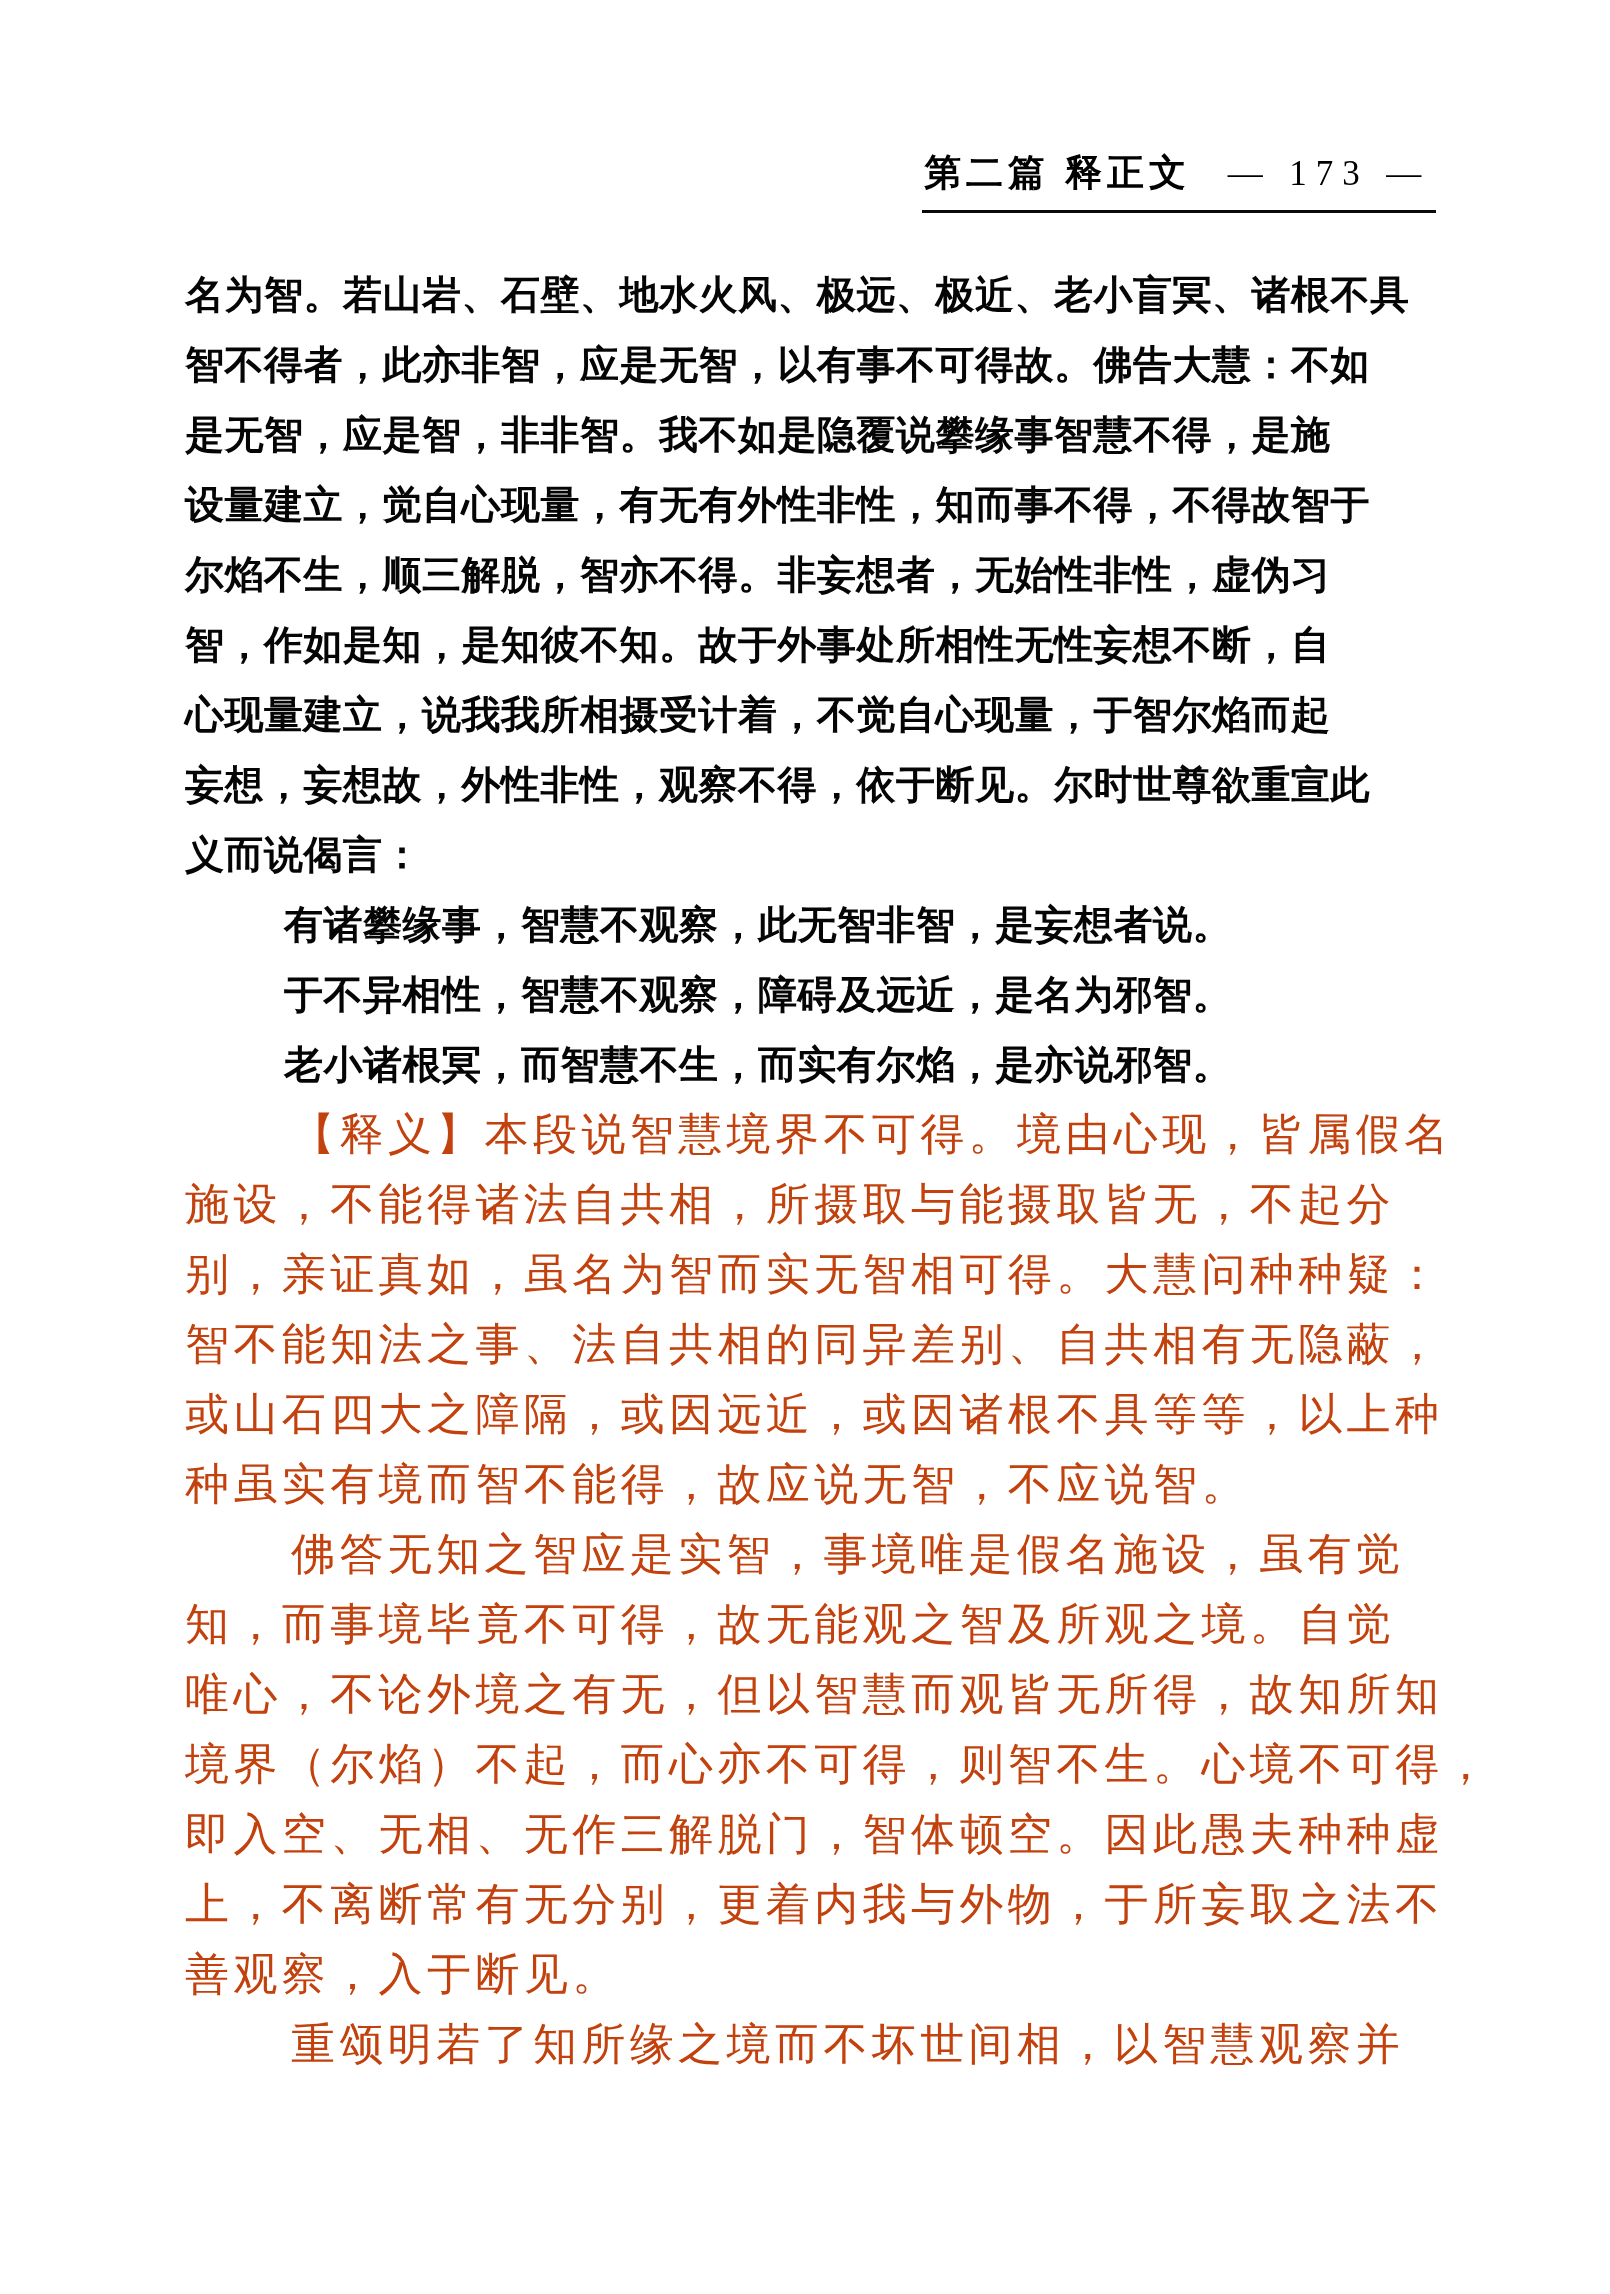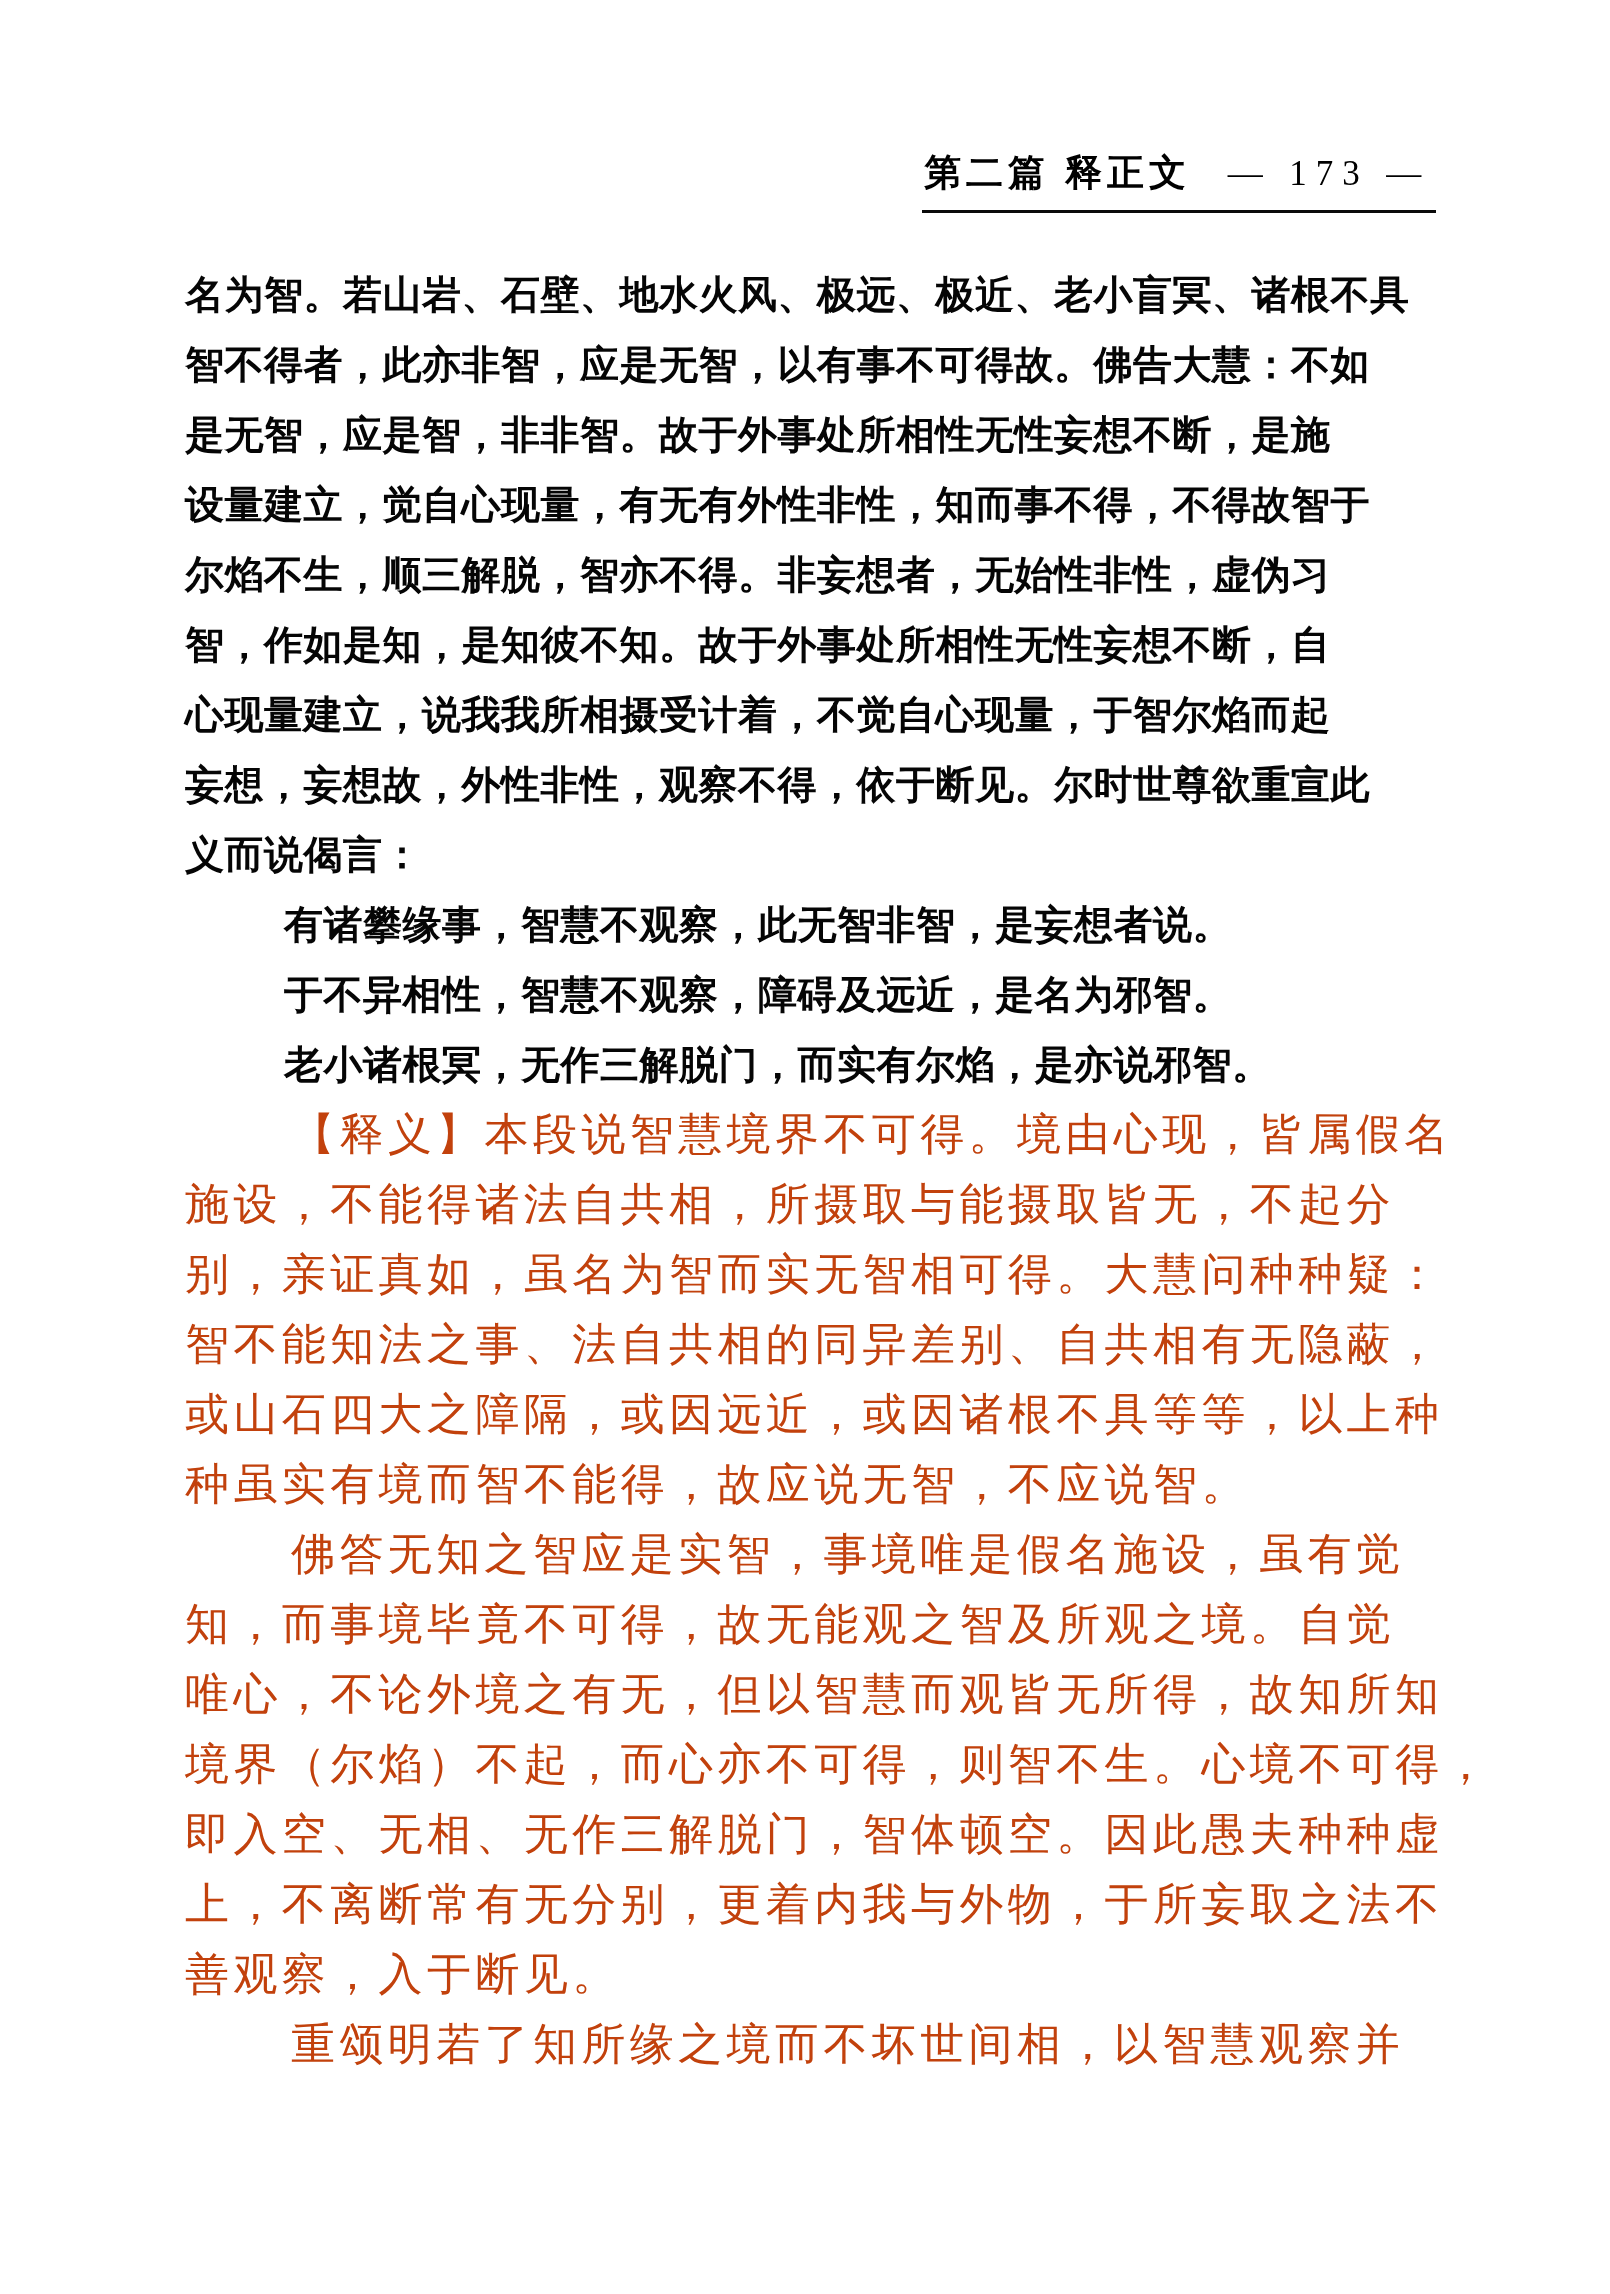--- a/index.html
+++ b/index.html
@@ -81,33 +81,33 @@
   <div class="running-header">
     <span class="header-title">第二篇 释正文</span>
     <span class="header-page-number">— 173 —</span>
   </div>
 
   <div class="text-body">
 
     <div>
         <div class="scripture-line">名为智。若山岩、石壁、地水火风、极远、极近、老小盲冥、诸根不具</div>
         <div class="scripture-line">智不得者，此亦非智，应是无智，以有事不可得故。佛告大慧：不如</div>
-        <div class="scripture-line">是无智，应是智，非非智。故于外事处所相性无性妄想不断，是施</div>
+        <div class="scripture-line">是无智，应是智，非非智。我不如是隐覆说攀缘事智慧不得，是施</div>
         <div class="scripture-line">设量建立，觉自心现量，有无有外性非性，知而事不得，不得故智于</div>
         <div class="scripture-line">尔焰不生，顺三解脱，智亦不得。非妄想者，无始性非性，虚伪习</div>
         <div class="scripture-line">智，作如是知，是知彼不知。故于外事处所相性无性妄想不断，自</div>
         <div class="scripture-line">心现量建立，说我我所相摄受计着，不觉自心现量，于智尔焰而起</div>
         <div class="scripture-line">妄想，妄想故，外性非性，观察不得，依于断见。尔时世尊欲重宣此</div>
         <div class="scripture-line">义而说偈言：</div>
       </div>
 
     <div>
         <div class="verse-line">有诸攀缘事，智慧不观察，此无智非智，是妄想者说。</div>
         <div class="verse-line">于不异相性，智慧不观察，障碍及远近，是名为邪智。</div>
-        <div class="verse-line">老小诸根冥，无作三解脱门，而实有尔焰，是亦说邪智。</div>
+        <div class="verse-line">老小诸根冥，而智慧不生，而实有尔焰，是亦说邪智。</div>
       </div>
 
     <div class="para-indent">
         <div class="commentary-line">【释义】本段说智慧境界不可得。境由心现，皆属假名</div>
         <div class="commentary-line">施设，不能得诸法自共相，所摄取与能摄取皆无，不起分</div>
         <div class="commentary-line">别，亲证真如，虽名为智而实无智相可得。大慧问种种疑：</div>
         <div class="commentary-line">智不能知法之事、法自共相的同异差别、自共相有无隐蔽，</div>
         <div class="commentary-line">或山石四大之障隔，或因远近，或因诸根不具等等，以上种</div>
         <div class="commentary-line">种虽实有境而智不能得，故应说无智，不应说智。</div>
       </div>

